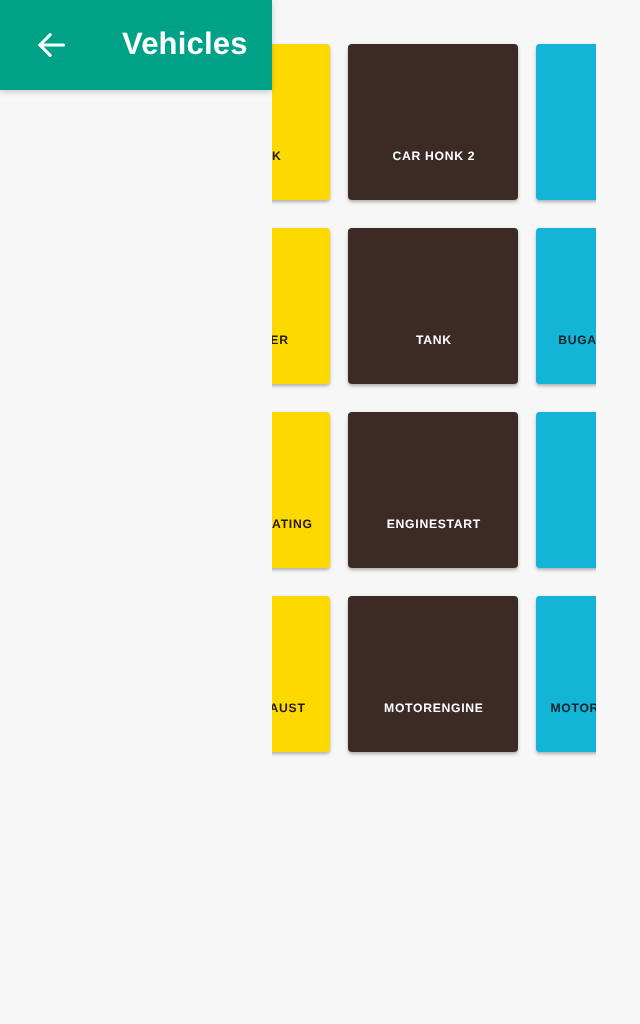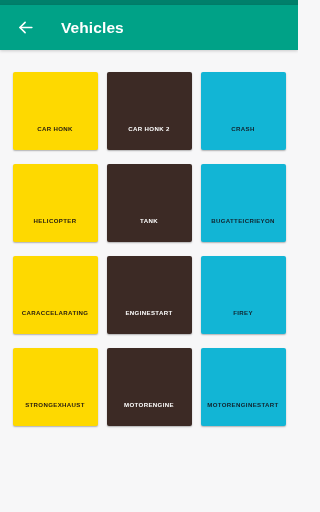--- a/index.html
+++ b/index.html
@@ -7,21 +7,21 @@
     width: 298px; height: 512px;
     overflow: hidden;
     font-family: "Liberation Sans", sans-serif;
   }
   body { background: #f7f7f8; }
 
   .phone {
     position: relative;
     width: 298px; height: 512px;
     background: #f7f7f8;
-    display: flex; flex-direction: column;
+    display: flex; flex-direction: row;
   }
 
   
   .status-strip {
     height: 5px;
     background: #00806b;
     flex: 0 0 auto;
   }
 
   

